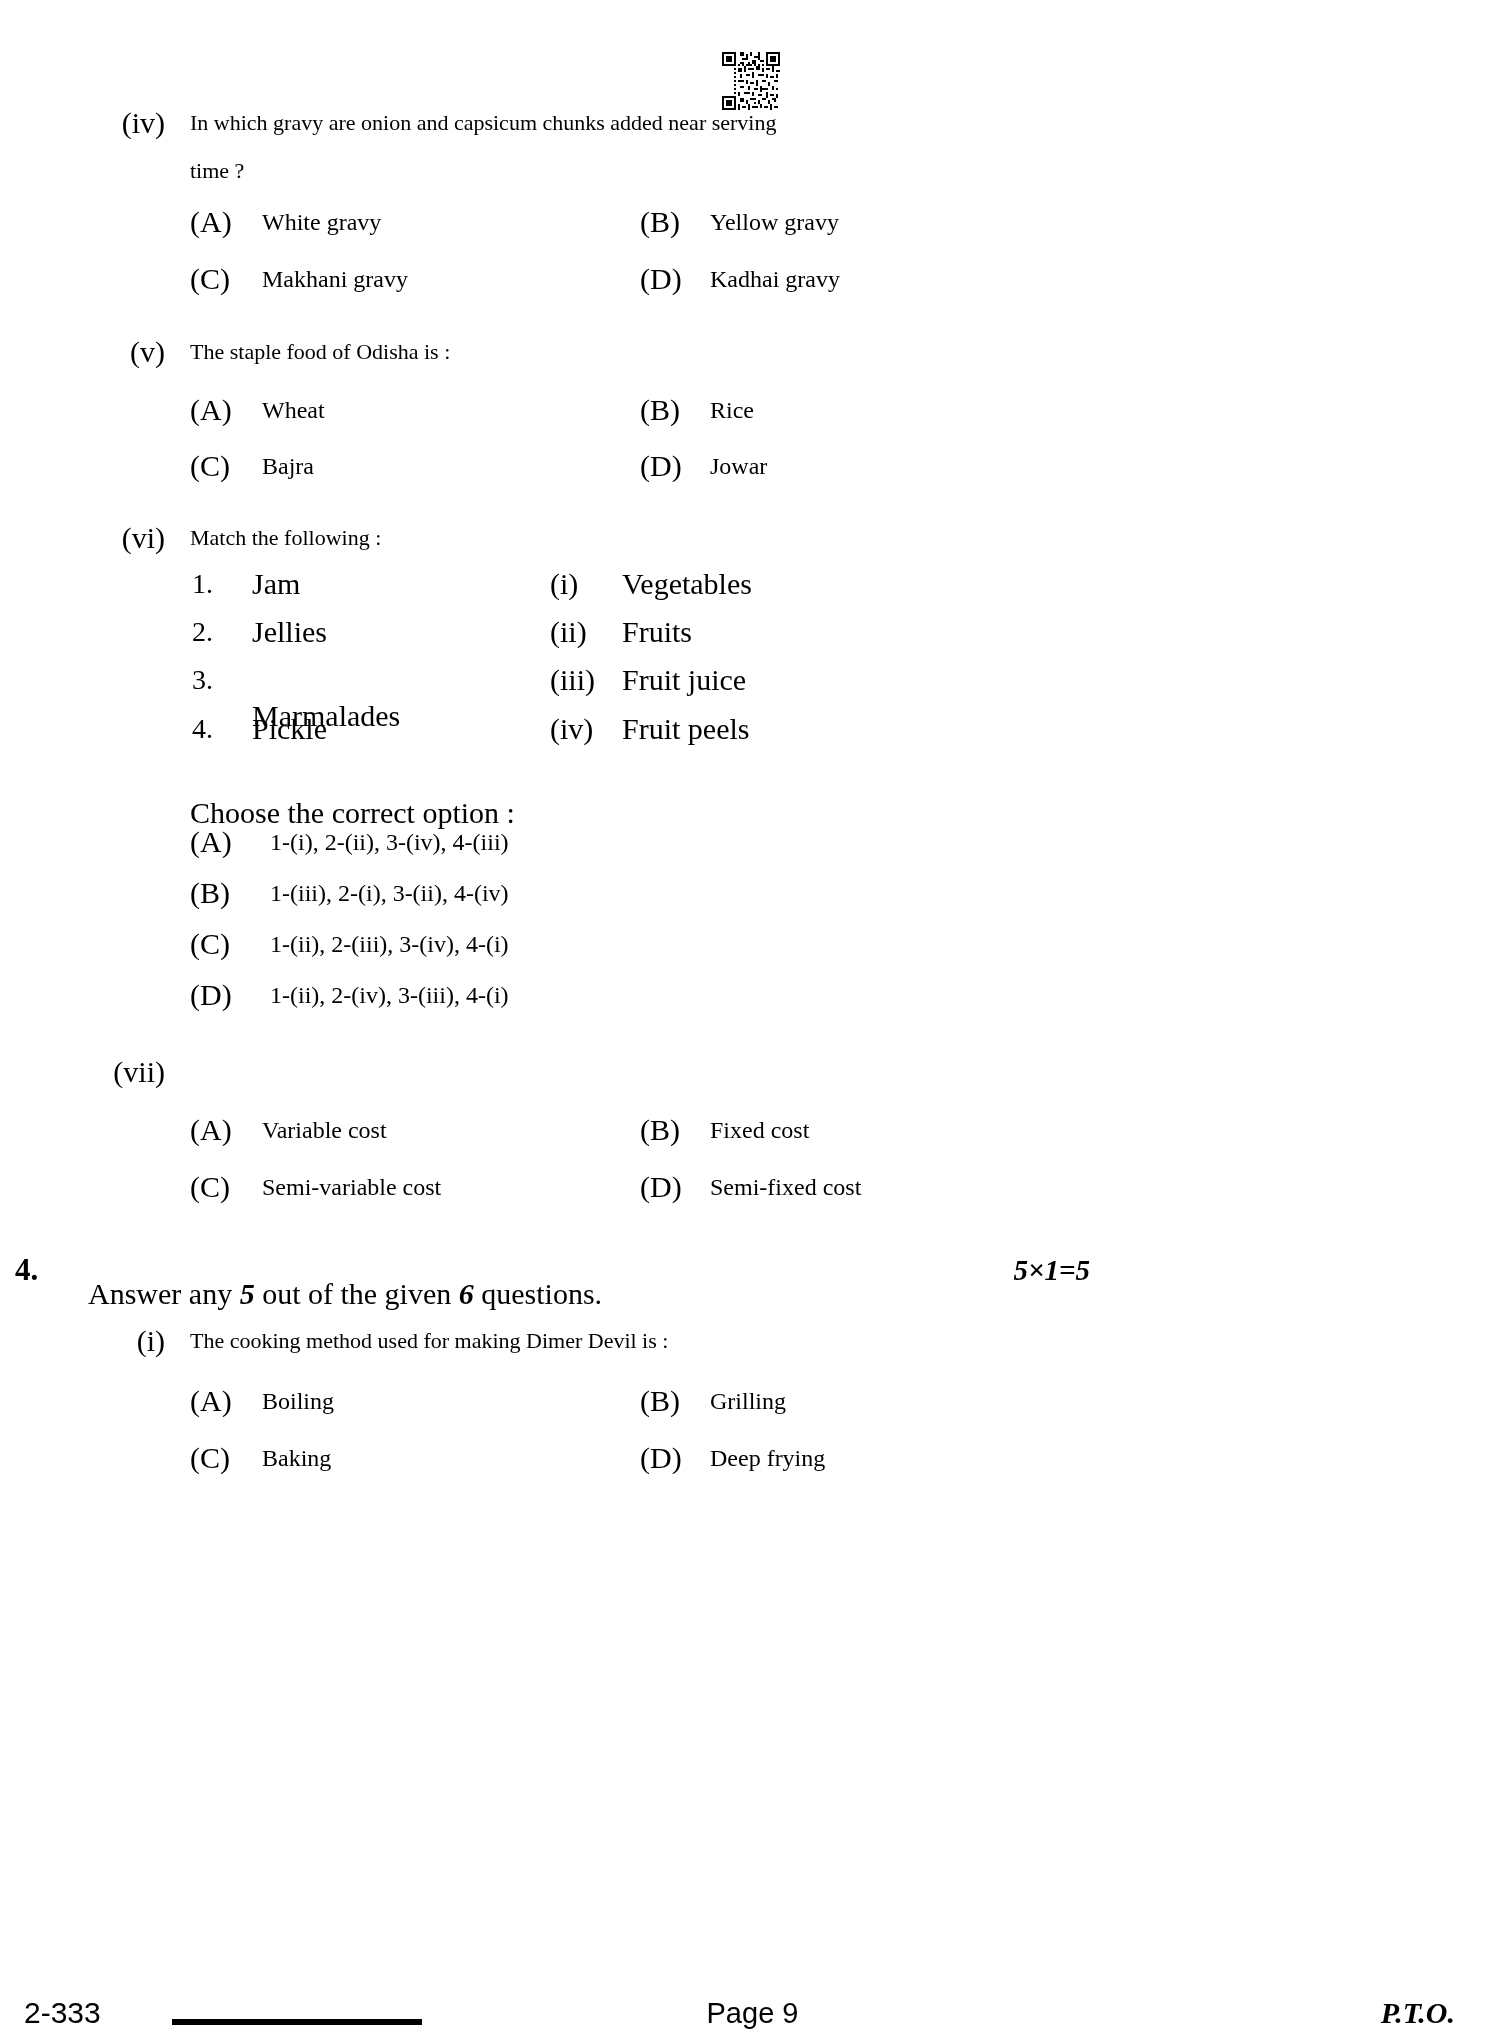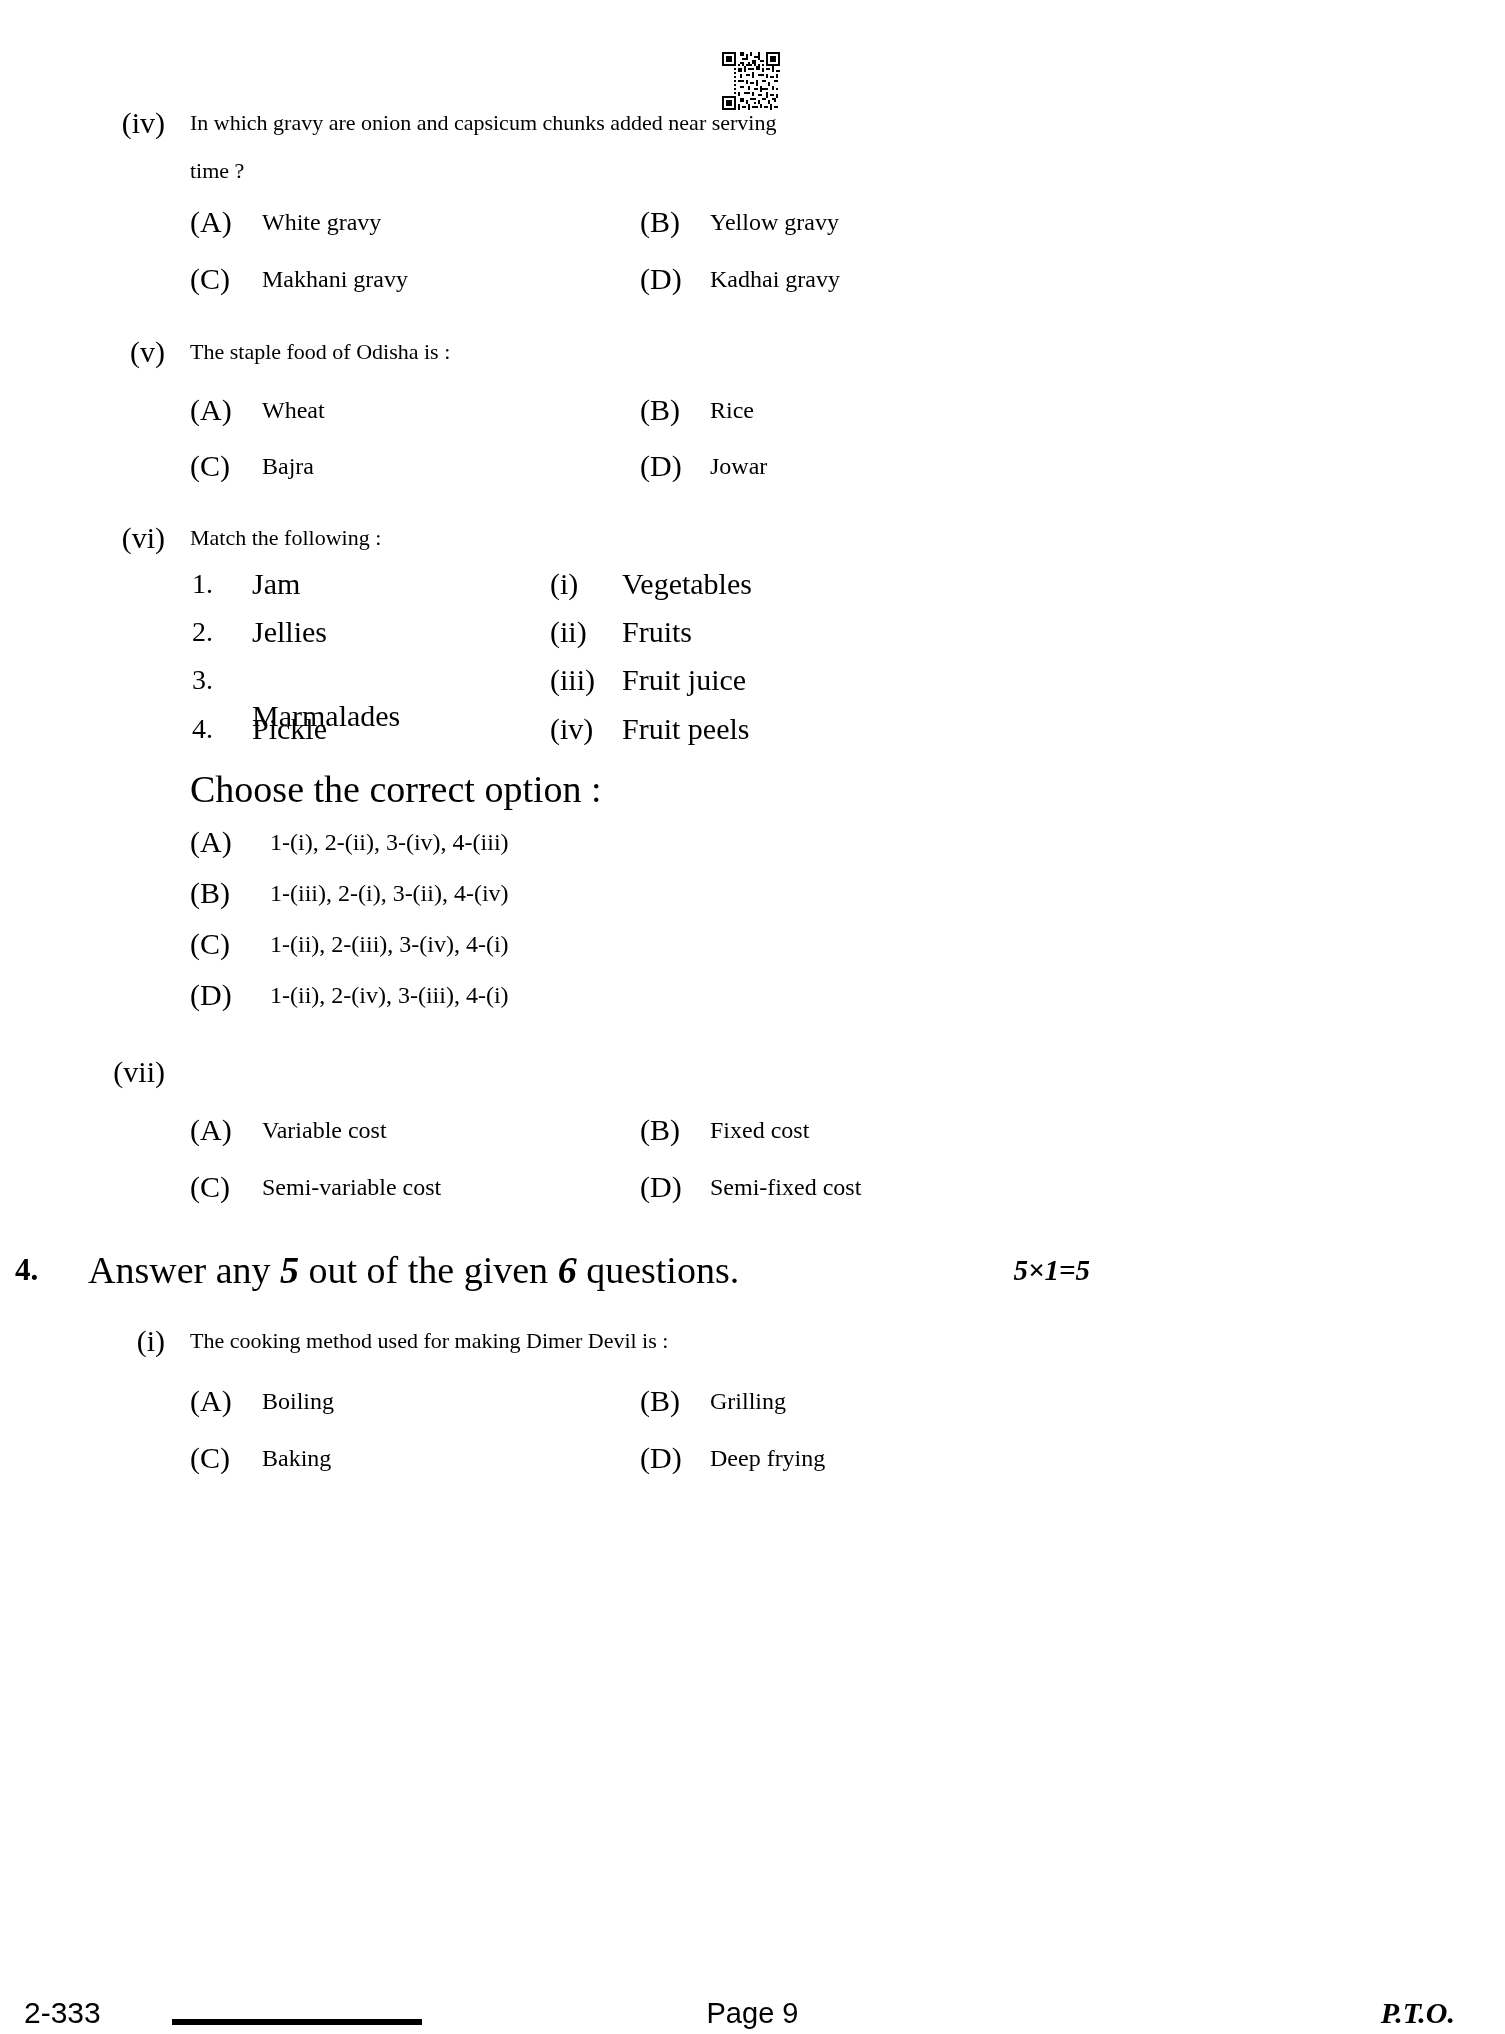--- a/index.html
+++ b/index.html
@@ -65,23 +65,24 @@
     white-space: nowrap;
   }
   .mitem-text {
     position: absolute;
     font-size: 30px;
     line-height: 36px;
     white-space: nowrap;
   }
   .plain {
     position: absolute;
-    font-size: 38px;
-    line-height: 40px;
-    white-space: nowrap;
+    font-size: 30px;
+    line-height: 40px;
+    white-space: nowrap;
+    margin-top: 24px;
   }
   .big-qnum {
     position: absolute;
     font-size: 31px;
     line-height: 40px;
     font-weight: bold;
     white-space: nowrap;
   }
   .marks {
     position: absolute;

